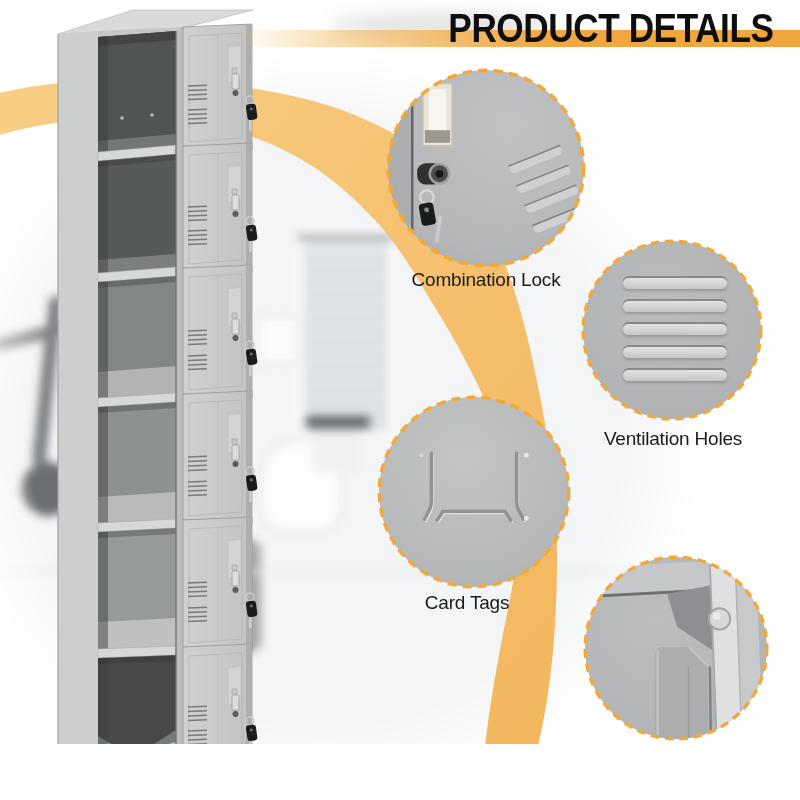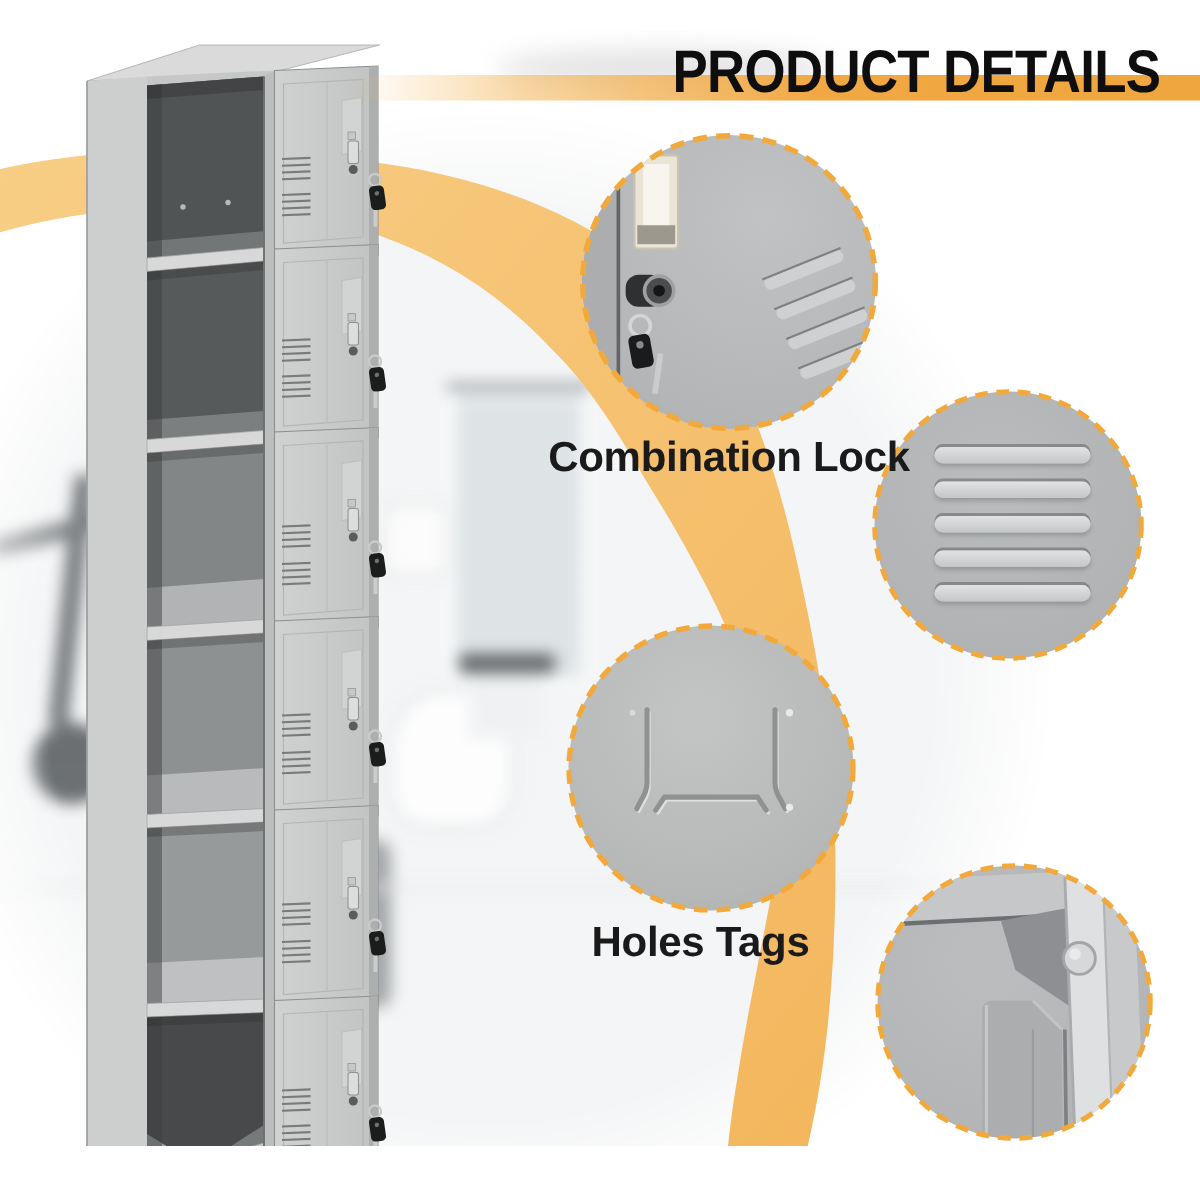--- a/index.html
+++ b/index.html
@@ -7,21 +7,20 @@
     --swoosh-yellow:#F5C274;
     --dash-orange:#F2A93C;
     --label-text:#1A1A1A;
     --title-text:#0E0E0E;
   }
   *{margin:0;padding:0;box-sizing:border-box;}
   html,body{background:#fff;}
   #app{
     position:relative;width:800px;height:744px;overflow:hidden;background:#fff;
     font-family:"Liberation Sans","DejaVu Sans",sans-serif;
-    margin-top:20px;
   }
   
   .title-smudge{
     position:absolute;top:12px;left:330px;width:225px;height:26px;border-radius:50%;
     background:#cfcfcf;filter:blur(8px);opacity:.55;z-index:4;
   }
   .accent-bar{
     position:absolute;top:30px;left:235px;right:0;height:17px;z-index:4;
     background:linear-gradient(90deg, rgba(243,178,77,0) 0%, rgba(243,178,77,.5) 20%,
        var(--accent-orange) 55%, #EFA63E 100%);
@@ -72,21 +71,21 @@
   .photo-card{background:radial-gradient(circle at 45% 32%, #c3c5c4, #b6b8b7 72%, #acaead);}
   .photo-cushion{background:radial-gradient(circle at 40% 35%, #bbbdbf, #b2b4b6 75%, #a9abad);}
   .callout .photo svg{position:absolute;inset:0;width:100%;height:100%;}
   
   .slat{position:absolute;left:40px;width:104px;height:11px;border-radius:6px;
     background:linear-gradient(180deg,#e0e2e3, #c4c6c7);
     box-shadow:0 -2px 0 rgba(98,100,101,.55), 0 2px 3px rgba(110,112,113,.45);}
   
   .callout-label{
     position:absolute;z-index:3;transform:translateX(-50%);
-    font-size:28px;font-weight:700;letter-spacing:-.2px;color:var(--label-text);white-space:nowrap;
+    font-size:19px;font-weight:400;letter-spacing:-.2px;color:var(--label-text);white-space:nowrap;
   }
   #lb-combo{left:486px;top:269px;}
   #lb-vent{left:673px;top:428px;}
   #lb-card{left:467px;top:592px;}
   #lb-cushion{left:671px;top:751px;}
 </style>
 </head>
 <body>
 
 <div id="app">
@@ -361,15 +360,16 @@
         <circle cx="139" cy="64" r="11" fill="#d6d8d9" stroke="#a3a5a7" stroke-width="2"></circle>
         <circle cx="136" cy="61" r="4" fill="#e9eaeb"></circle>
       </svg>
     </div>
     <svg class="ring" viewBox="0 0 100 100">
       <circle cx="50" cy="50" r="48.3" fill="none" style="stroke:var(--dash-orange)" stroke-width="1.8" stroke-dasharray="4.6 3.1"></circle>
     </svg>
   </div>
 
   <div class="callout-label" id="lb-combo">Combination Lock</div>
-  <div class="callout-label" id="lb-card">Holes Tags</div>
+  <div class="callout-label" id="lb-vent">Ventilation Holes</div>
+  <div class="callout-label" id="lb-card">Card Tags</div>
 
 </div>
 
 </body></html>

